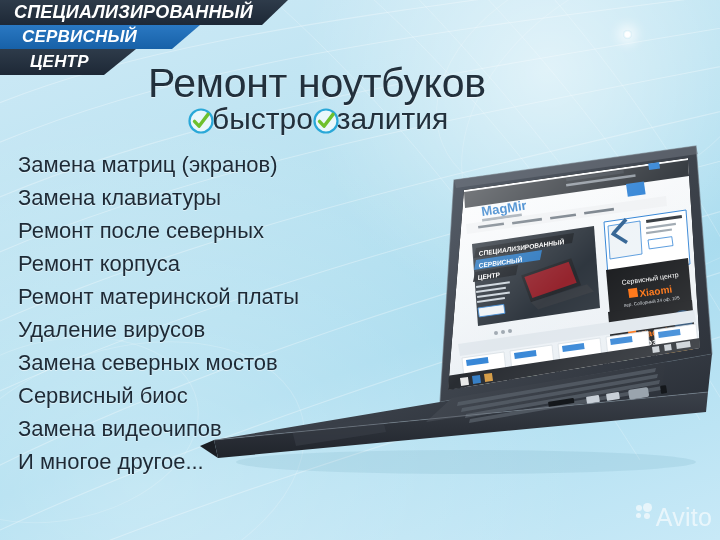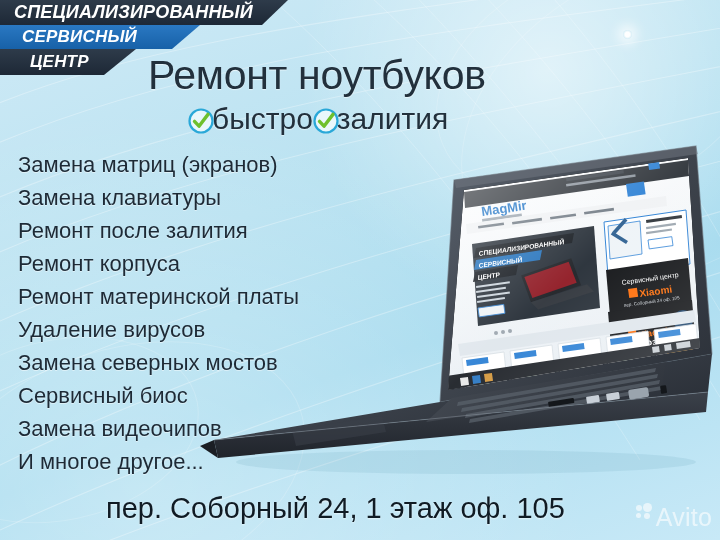--- a/index.html
+++ b/index.html
@@ -36,21 +36,21 @@
       clip-path:polygon(0 0,288px 0,262px 100%,0 100%);}
   .b2{width:200px;height:24px;font-size:17px;padding-left:22px;margin-top:0px;
       background:linear-gradient(180deg,#2a78c2 0%,#1761a8 100%);
       clip-path:polygon(0 0,200px 0,172px 100%,0 100%);}
   .b3{width:136px;height:26px;font-size:17px;padding-left:30px;margin-top:0px;
       background:linear-gradient(180deg,#2e3b4a 0%,#1d2836 100%);
       clip-path:polygon(0 0,136px 0,104px 100%,0 100%);}
 
   
   .headline{
-    position:absolute;left:148px;top:52px;width:420px;
+    position:absolute;left:148px;top:60px;width:420px;
     font-size:41px;font-weight:400;color:#22303c;
     letter-spacing:-.3px;white-space:nowrap;
     text-shadow:0 1px 1px rgba(255,255,255,.55);
   }
   .subline{
     position:absolute;left:188px;top:102px;
     display:flex;align-items:center;white-space:nowrap;
     font-size:30px;color:#22303c;
     text-shadow:0 1px 1px rgba(255,255,255,.5);
   }
@@ -335,31 +335,30 @@
     <svg class="chk" viewBox="0 0 26 26">
       <circle cx="13" cy="13" r="11.5" fill="#e9f7fb" stroke="#2aa8d8" stroke-width="2.2"></circle>
       <path d="M6.5 13.4 L11 18.2 L20 6.4" fill="none" stroke="#6ec02c" stroke-width="3.4" stroke-linecap="round" stroke-linejoin="round"></path>
     </svg>
     <span>залития</span>
   </div>
 
   <div class="services">
     <div class="srv">Замена матриц (экранов)</div>
     <div class="srv">Замена клавиатуры</div>
-    <div class="srv">Ремонт после залития</div>
+    <div class="srv">Ремонт после северных</div>
     <div class="srv">Ремонт корпуса</div>
     <div class="srv">Ремонт материнской платы</div>
     <div class="srv">Удаление вирусов</div>
     <div class="srv">Замена северных мостов</div>
     <div class="srv">Сервисный биос</div>
     <div class="srv">Замена видеочипов</div>
     <div class="srv">И многое другое...</div>
   </div>
 
-  <div class="address">пер. Соборный 24, 1 этаж оф. 105</div>
 
   <div class="avito">
     <span class="avito-dots">
       <i></i>
         <i></i>
         <i></i>
         <i></i>
     </span>
     <span class="avito-word">Avito</span>
   </div>

